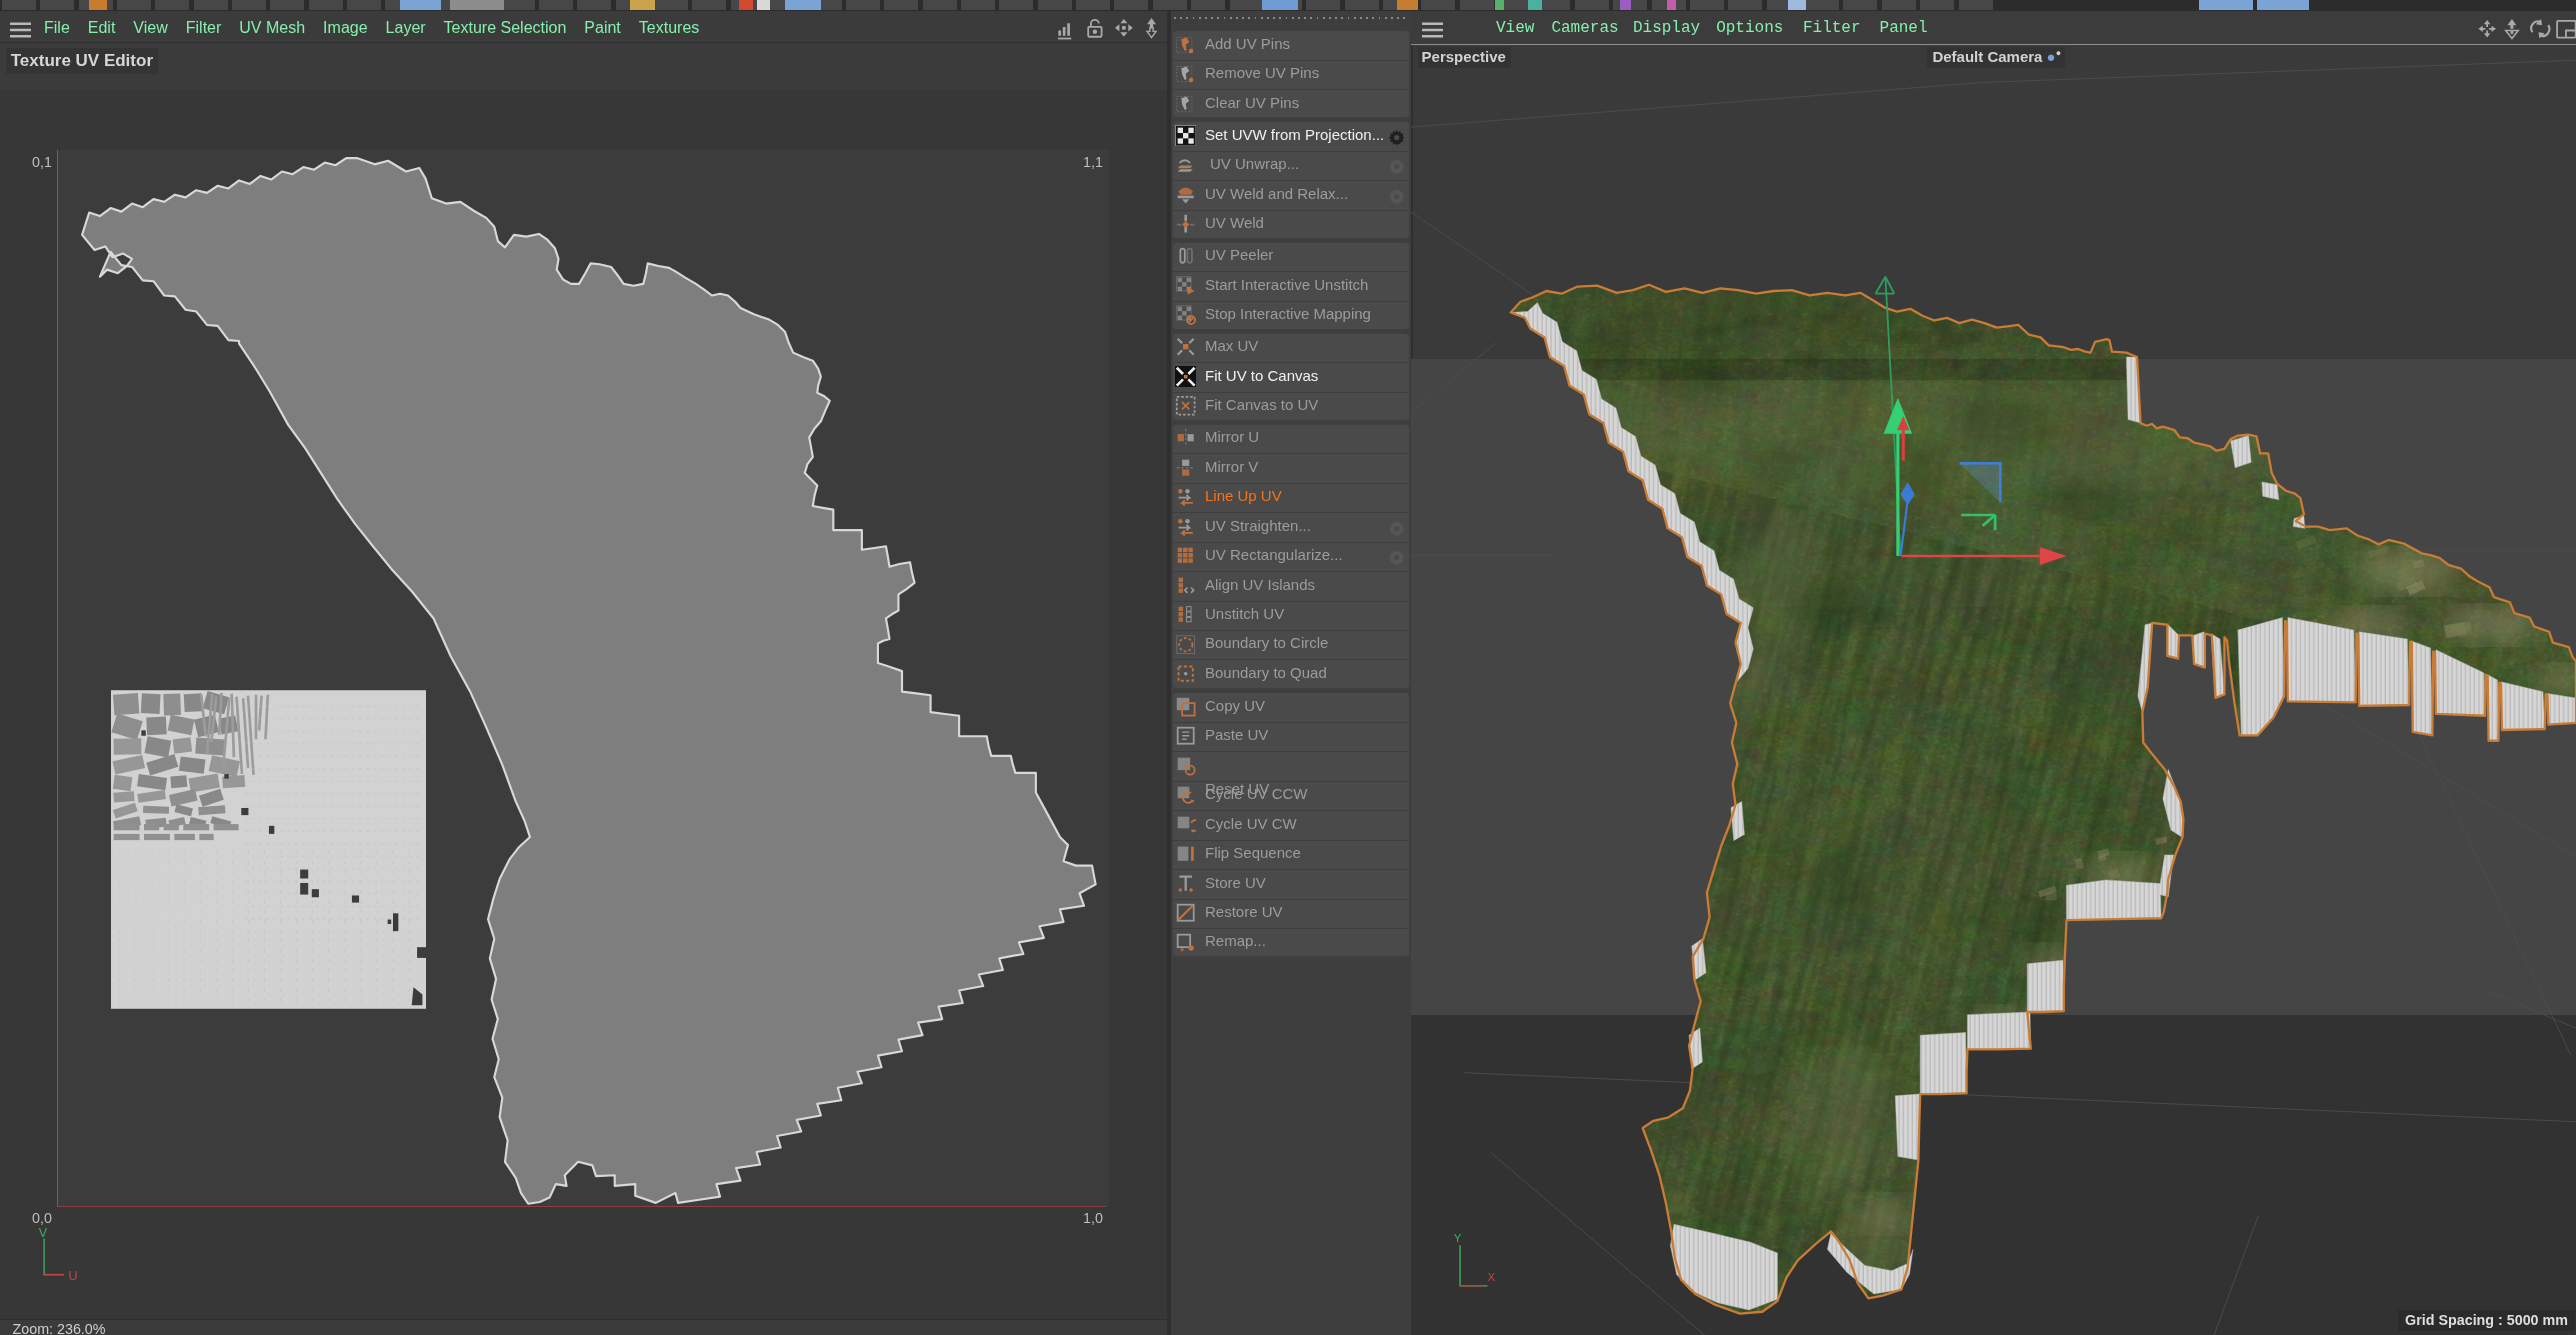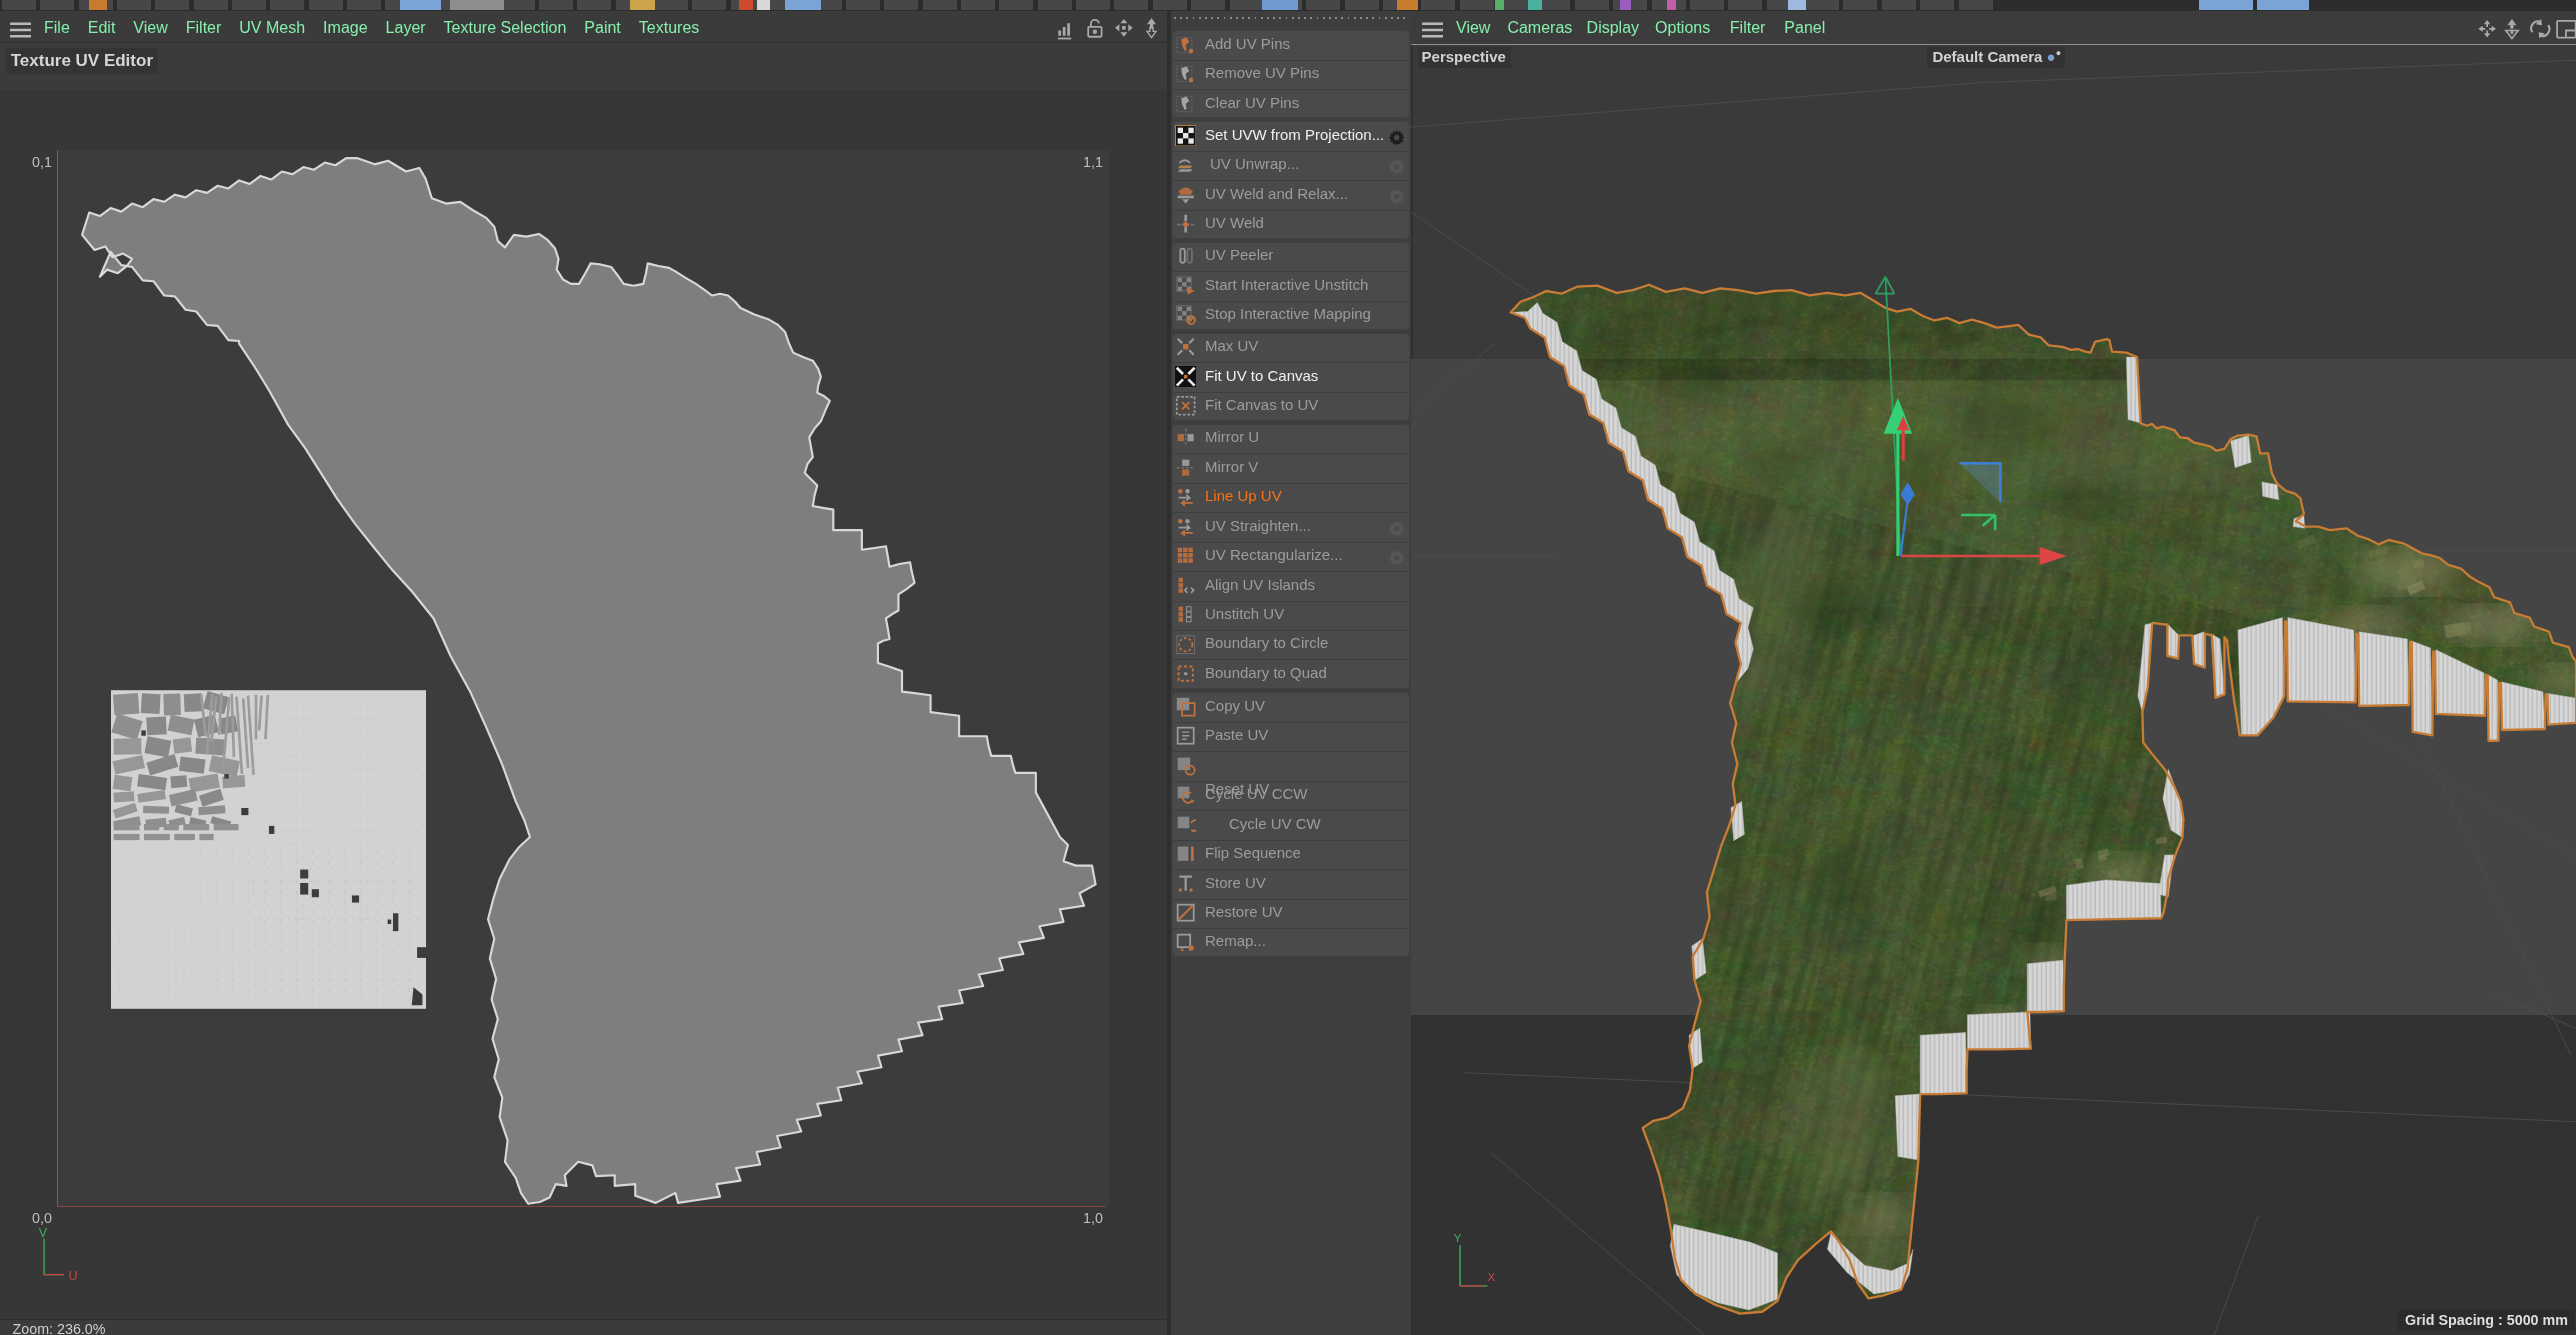--- a/index.html
+++ b/index.html
@@ -465,21 +465,21 @@
     <circle cx="17" cy="17" r="5" fill="none" stroke="#c0713d" stroke-width="2"></circle>
   </svg>
 <div class="abs" style="left:1172px;top:781px;width:236px;height:0.9px;background:#3e3e3e;"></div>
 <div class="abs" style="left:1205px;top:785px;color:#9c9c9c;font-size:15px;white-space:nowrap;">Cycle UV CCW</div>
 <svg class="abs" style="left:1175px;top:784px" width="21.4" height="21.4" viewBox="0 0 24 24">
     <rect x="3" y="3" width="13" height="13" fill="#9a9a9a" opacity=".75"></rect>
     <path d="M18,10 a6,6 0 1 0 2,8" stroke="#c0713d" fill="none" stroke-width="2"></path>
     <path d="M19,21 l3,-2 -4,-2z" fill="#c0713d"></path>
   </svg>
 <div class="abs" style="left:1172px;top:810px;width:236px;height:0.9px;background:#3e3e3e;"></div>
-<div class="abs" style="left:1205px;top:815px;color:#9c9c9c;font-size:15px;white-space:nowrap;margin-left:24px;">Cycle UV CW</div>
+<div class="abs" style="left:1205px;top:815px;color:#9c9c9c;font-size:15px;white-space:nowrap;">Cycle UV CW</div>
 <svg class="abs" style="left:1175px;top:814px" width="21.4" height="21.4" viewBox="0 0 24 24">
     <rect x="3" y="3" width="13" height="13" fill="#9a9a9a" opacity=".75"></rect>
     <path d="M20,18 a6,6 0 1 0 -2,-8" stroke="#c0713d" fill="none" stroke-width="2"></path>
     <path d="M19,21 l3,-2 -4,-2z" fill="#c0713d"></path>
   </svg>
 <div class="abs" style="left:1172px;top:840px;width:236px;height:0.9px;background:#3e3e3e;"></div>
 <div class="abs" style="left:1205px;top:844px;color:#9c9c9c;font-size:15px;white-space:nowrap;">Flip Sequence</div>
 <svg class="abs" style="left:1175px;top:843px" width="21.4" height="21.4" viewBox="0 0 24 24">
     <rect x="3" y="4" width="12" height="16" fill="#9a9a9a" opacity=".75"></rect>
     <rect x="18" y="4" width="3" height="16" fill="#c0713d"></rect>
@@ -502,21 +502,21 @@
 <svg class="abs" style="left:1175px;top:932px" width="21.4" height="21.4" viewBox="0 0 24 24">
     <rect x="3" y="3" width="14" height="14" fill="none" stroke="#9a9a9a" stroke-width="2"></rect>
     <circle cx="18" cy="18" r="3" fill="#c0713d"></circle>
     <circle cx="8" cy="20" r="2" fill="#c0713d" opacity=".7"></circle>
   </svg>
 <div class="abs" style="left:1411px;top:10.7px;width:1165px;height:1325px;background:#3a3a3a;"></div>
 <div class="abs" style="left:1411px;top:10.7px;width:1.8px;height:1325px;background:#2f2f2f;"></div>
 <div class="abs" style="left:1411px;top:359px;width:1165px;height:657px;background:#454545;"></div>
 <div class="abs" style="left:1411px;top:1015px;width:1165px;height:320px;background:#323232;"></div>
 <div class="abs" style="left:1411px;top:10.7px;width:1165px;height:34px;background:#3c3c3c;border-bottom:0.9px solid #8f8f8f;"></div>
-<div class="abs menu" style="left:1456px;top:19px;"><span style="margin-right:17px">View</span><span style="margin-right:14.3px">Cameras</span><span style="margin-right:16px">Display</span><span style="margin-right:19.6px">Options</span><span style="margin-right:19px">Filter</span><span>Panel</span></div>
+<div class="abs menu" style="left:1496px;top:19px;font-family:Liberation Mono, monospace;"><span style="margin-right:17px">View</span><span style="margin-right:14.3px">Cameras</span><span style="margin-right:16px">Display</span><span style="margin-right:19.6px">Options</span><span style="margin-right:19px">Filter</span><span>Panel</span></div>
 <svg class="abs" style="left:1422px;top:22px" width="21.4" height="16" viewBox="0 0 24 18">
 <g stroke="#b9b9b9" stroke-width="3">
       <path d="M0,2h24M0,9h24M0,16h24"></path>
     </g>
   </svg>
 <svg class="abs" style="left:2478px;top:19px" width="98" height="23" fill="#a9a9a9" viewBox="0 0 110 26">
 <g>
       <path d="M10,1 l3.5,5 h-2.6 v3 h-2 v-3 H6.2z M10,21 l3.5,-5 h-2.6 v-3 h-2 v3 H6.2z M0,11 l5,-3.5 v2.6 h3 v2 h-3 v2.6z M20,11 l-5,-3.5 v2.6 h-3 v2 h3 v2.6z"></path>
     </g>
 <g transform="translate(29,0)">

